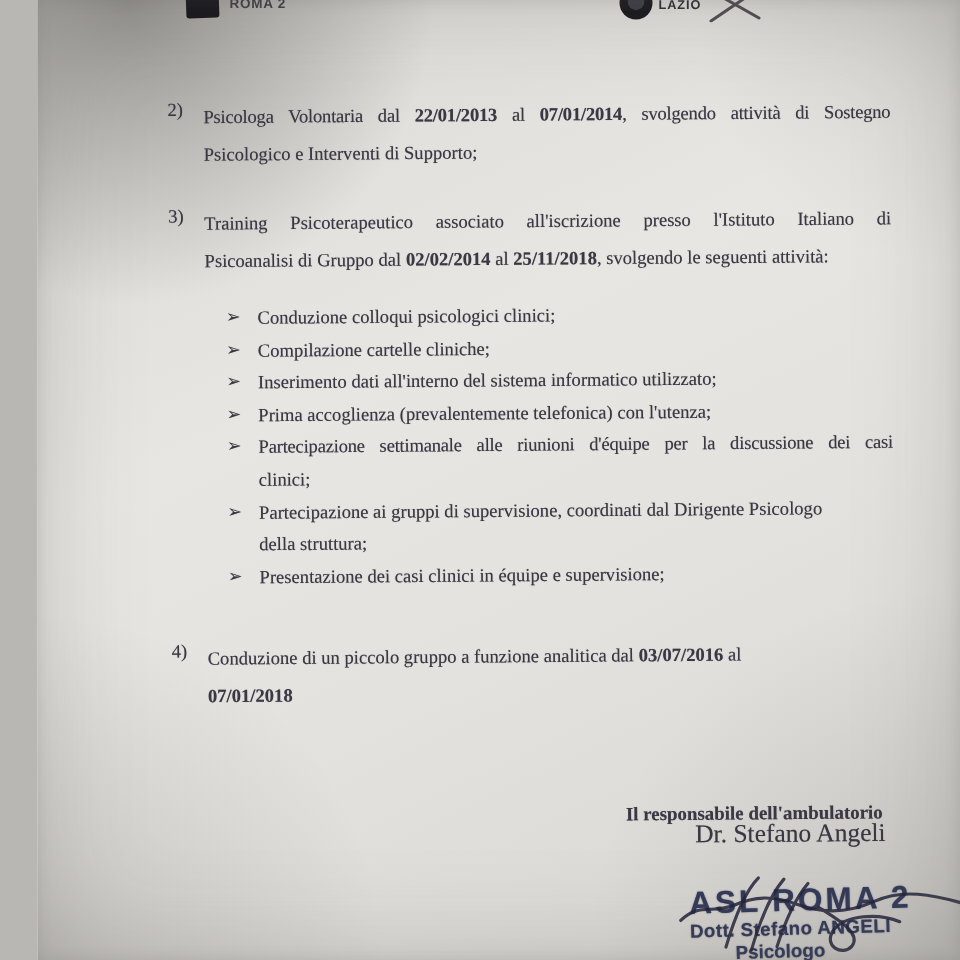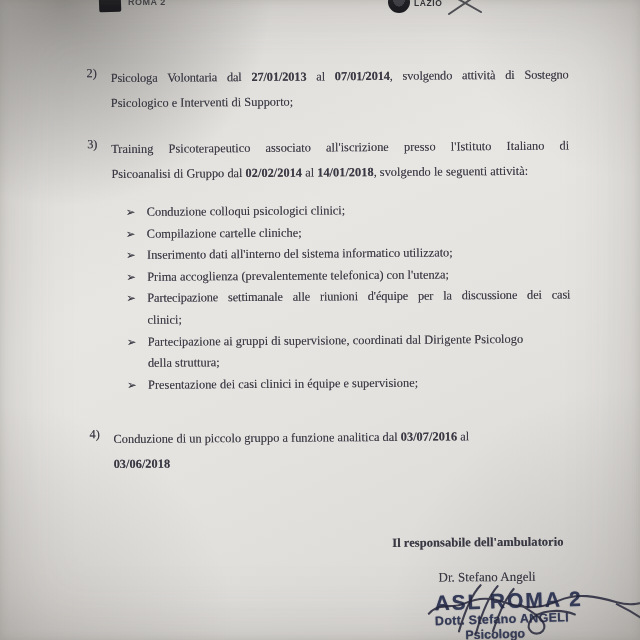--- a/index.html
+++ b/index.html
@@ -7,20 +7,21 @@
   body { font-family:"Liberation Serif", serif; background:#b9b7b4; overflow:hidden; position:relative; }
 
   .paper {
     position:absolute; inset:0; overflow:hidden;
     background:
       radial-gradient(circle at 10% 0%, rgba(55,52,48,.42), rgba(55,52,48,0) 24%),
       radial-gradient(circle at 100% 0%, rgba(90,86,80,.15), rgba(90,86,80,0) 20%),
       radial-gradient(circle at 0% 100%, rgba(85,80,75,.20), rgba(85,80,75,0) 26%),
       radial-gradient(circle at 100% 100%, rgba(85,80,75,.18), rgba(85,80,75,0) 28%),
       linear-gradient(155deg, #dbd9d6 0%, #e8e6e3 38%, #e4e2df 62%, #d8d6d3 100%);
+    margin-left: 25px;
   }
   .paper::after {
     content:""; position:absolute; inset:0; pointer-events:none;
     box-shadow: inset 0 0 70px rgba(90,85,80,.28), inset 0 0 10px rgba(90,85,80,.16);
   }
 
   
   .logo-left-mark { position:absolute; left:99px; top:-7px; width:22px; height:19px; background:#15151a; border-radius:2px; transform:rotate(-2deg); }
   .logo-left-label { position:absolute; left:128px; top:-3px; font-family:"Liberation Sans",sans-serif; font-size:9px; font-weight:700; color:#3f3f46; letter-spacing:.5px; }
   .logo-right-mark { position:absolute; left:388px; top:-9px; width:22px; height:22px; border-radius:50%;
@@ -46,21 +47,21 @@
   #item3 { margin-top:21px; }
   .bullets { list-style:none; margin-top:15px; padding-left:38px; }
   .bullets li { display:flex; }
   .arrow { flex:0 0 21px; font-size:11.5px; line-height:21.6px; }
   .btxt { flex:1; }
   .bl { line-height:21.6px; }
   .bjl { text-align:justify; text-align-last:justify; letter-spacing:-0.15px; }
   #item4 { margin-top:31px; }
 
   .sig-role { position:absolute; left:302px; top:538px; font-weight:700; font-size:12.6px; }
-  .sig-name { position:absolute; left:348px; top:572px; font-size:13px; }
+  .sig-name { position:absolute; left:348px; top:549px; font-size:17px; }
 
   .stamp {
     position:absolute; left:344px; top:592px;
     font-family:"Liberation Sans",sans-serif; color:#333a58;
     transform:rotate(-1.2deg);
     text-shadow:0 0 1px rgba(51,58,88,.75);
   }
   .stamp-l1 { font-size:21px; font-weight:700; letter-spacing:2px; line-height:23px; white-space:nowrap; }
   .stamp-l2 { font-size:12.5px; font-weight:700; line-height:15px; letter-spacing:.3px; white-space:nowrap; }
   .stamp-l3 { font-size:12.5px; font-weight:700; margin-left:30px; line-height:15px; }
@@ -81,30 +82,30 @@
       <path d="M7,0 L37,17"></path>
         <path d="M33,0 L5,19"></path>
     </g>
   </svg>
 
   <div class="content">
 
     <div class="item" id="item2">
       <span class="num">2)</span>
       <div class="txt">
-        <div class="line jl tight"><span>Psicologa Volontaria dal </span><b>27/01/2013</b><span> al </span><b>07/01/2014</b><span>, svolgendo attività di Sostegno</span></div>
+        <div class="line jl tight"><span>Psicologa Volontaria dal </span><b>22/01/2013</b><span> al </span><b>07/01/2014</b><span>, svolgendo attività di Sostegno</span></div>
         <div class="line">Psicologico e Interventi di Supporto;</div>
       </div>
     </div>
 
     <div class="item" id="item3">
       <span class="num">3)</span>
       <div class="txt">
         <div class="line jl">Training Psicoterapeutico associato all'iscrizione presso l'Istituto Italiano di</div>
-        <div class="line"><span>Psicoanalisi di Gruppo dal </span><b>02/02/2014</b><span> al </span><b>14/01/2018</b><span>, svolgendo le seguenti attività:</span></div>
+        <div class="line"><span>Psicoanalisi di Gruppo dal </span><b>02/02/2014</b><span> al </span><b>25/11/2018</b><span>, svolgendo le seguenti attività:</span></div>
       </div>
     </div>
 
     <ul class="bullets">
       <li>
         <span class="arrow">➢</span>
         <div class="btxt">
             <div class="bl">Conduzione colloqui psicologici clinici;</div>
           </div>
       </li>
@@ -145,21 +146,21 @@
         <div class="btxt">
             <div class="bl">Presentazione dei casi clinici in équipe e supervisione;</div>
           </div>
       </li>
     </ul>
 
     <div class="item" id="item4">
       <span class="num">4)</span>
       <div class="txt">
         <div class="line"><span>Conduzione di un piccolo gruppo a funzione analitica dal </span><b>03/07/2016</b><span> al</span></div>
-        <div class="line"><b>03/06/2018</b></div>
+        <div class="line"><b>07/01/2018</b></div>
       </div>
     </div>
 
     <div class="sig-role">Il responsabile dell'ambulatorio</div>
     <div class="sig-name">Dr. Stefano Angeli</div>
 
     <div class="stamp">
       <div class="stamp-l1">ASL ROMA 2</div>
       <div class="stamp-l2">Dott. Stefano ANGELI</div>
       <div class="stamp-l3">Psicologo</div>

